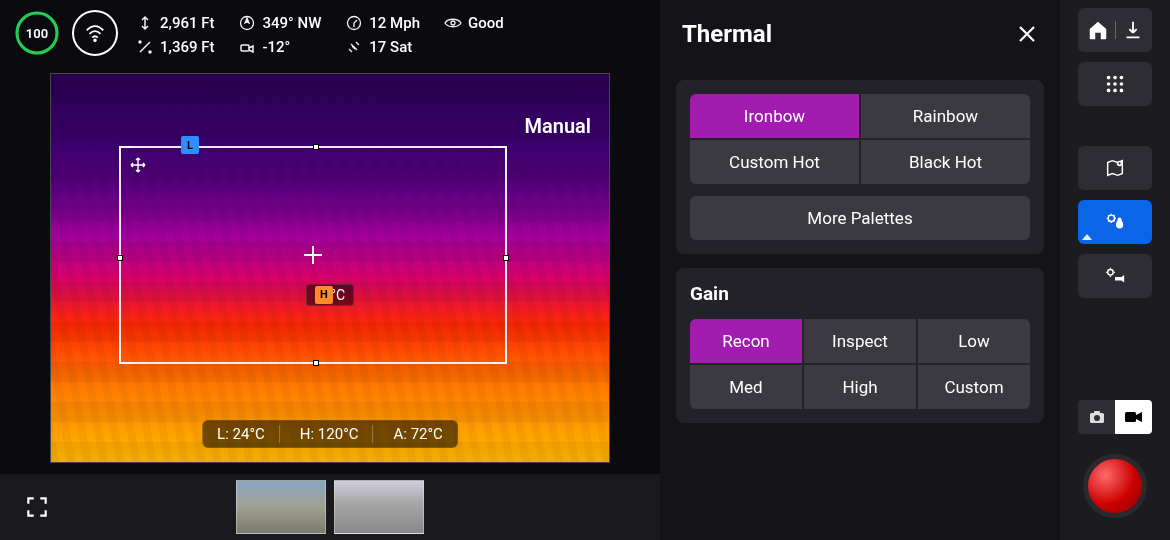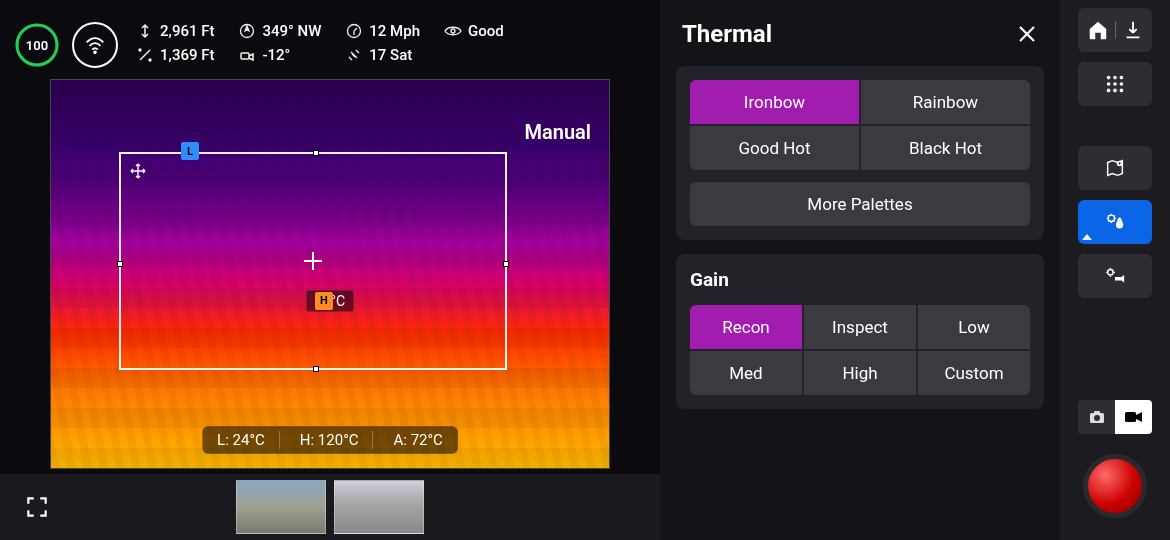--- a/index.html
+++ b/index.html
@@ -1,19 +1,19 @@
 <!DOCTYPE html>
 <html><head>
 <meta charset="utf-8">
 <style>
   * { box-sizing: border-box; margin: 0; padding: 0; }
   html, body { width: 1170px; height: 540px; overflow: hidden; font-family: -apple-system, "Segoe UI", Roboto, Arial, sans-serif; background: #000; color: #fff; }
   .root { display: flex; width: 1170px; height: 540px; }
   .main { flex: 0 0 660px; height: 540px; position: relative; background: #0a0a0f; display: flex; flex-direction: column; }
-  .telemetry { display: flex; align-items: flex-start; gap: 12px; padding: 10px 14px 6px 14px; font-size: 15px; font-weight: 500; margin-top: 12px; }
+  .telemetry { display: flex; align-items: flex-end; gap: 12px; padding: 10px 14px 6px 14px; font-size: 15px; font-weight: 500; }
   .battery { width: 46px; height: 46px; border-radius: 50%; display: flex; align-items: center; justify-content: center; position: relative; }
   .battery svg { position: absolute; inset: 0; }
   .battery span { font-size: 13px; font-weight: 600; }
   .wifi { width: 46px; height: 46px; border-radius: 50%; border: 2.5px solid #fff; display: flex; align-items: center; justify-content: center; }
   .tele-grid { display: grid; grid-template-columns: repeat(4, auto); column-gap: 24px; row-gap: 6px; margin-left: 6px; align-content: center; }
   .tele-item { display: flex; align-items: center; gap: 6px; white-space: nowrap; font-size: 15px; }
   .tele-item .ic { width: 18px; height: 18px; display: inline-flex; align-items: center; justify-content: center; opacity: .95; }
   .viewport { flex: 1; margin: 0 0 0 0; position: relative; display: flex; align-items: center; justify-content: center; }
   .thermal-img { width: 560px; height: 390px; position: relative; overflow: hidden; border: 1px solid rgba(255,255,255,0.25); }
   .thermal-bg { position: absolute; inset: 0; background: linear-gradient(180deg, #2a0050 0%, #3b006e 18%, #5c0080 30%, #a3009c 42%, #d4006b 52%, #ff2a00 65%, #ff7800 80%, #ffb800 100%); }
@@ -38,21 +38,21 @@
   .center-cross::before { left:8px; top:0; width:2px; height:18px; }
   .center-cross::after { top:8px; left:0; width:18px; height:2px; }
   .center-temp { position:absolute; left:50%; top:54%; transform:translateX(-50%); background:rgba(0,0,0,0.5); padding:2px 8px; font-size:14px; border-radius:3px; display:flex; align-items:center; gap:6px; border:1px solid rgba(255,255,255,0.1); }
   .readout { position:absolute; left:50%; transform:translateX(-50%); bottom:14px; background:rgba(0,0,0,0.55); padding:4px 14px; font-size:15px; border-radius:6px; display:flex; gap:14px; border:1px solid rgba(255,255,255,0.1);align-items:center; }
   .readout span + span { border-left:1px solid rgba(255,255,255,0.3); padding-left:20px; }
   .gallery-strip { height: 66px; background:#1a1a1e; display:flex; align-items:center; justify-content:center; gap:8px; position:relative; }
   .fullscreen-ic { position:absolute; left:24px; width:26px; height:26px; }
   .thumb { width:90px; height:54px; background:linear-gradient(180deg,#8aa7c4 0%, #a0a090 50%, #7a7a70 100%); border:1px solid rgba(255,255,255,0.3); }
 
   .panel { flex: 0 0 400px; height:540px; background:#141418; padding: 10px 16px 0 16px; overflow:hidden; position:relative; }
-  .panel-hdr { display:flex; align-items:center; justify-content:space-between; padding: 10px 6px 18px 6px; }
+  .panel-hdr { display:flex; align-items:center; justify-content:space-between; padding: 10px 6px 32px 6px; }
   .panel-title { font-size: 24px; font-weight:700; }
   .close-x { width:22px; height:22px; }
   .card { background:#222228; border-radius:8px; padding:14px; margin-bottom:14px; }
   .seg-grid { display:grid; gap:2px; border-radius:6px; overflow:hidden; }
   .seg-2 { grid-template-columns: 1fr 1fr; }
   .seg-3 { grid-template-columns: 1fr 1fr 1fr; }
   .seg-btn { background:#3a3a40; color:#fff; font-size:17px; height:44px; display:flex; align-items:center; justify-content:center; cursor:pointer; }
   .seg-btn.active { background:#a21caf; }
   .wide-btn { background:#3a3a40; color:#fff; font-size:17px; height:44px; display:flex; align-items:center; justify-content:center; border-radius:6px; margin-top:12px; cursor:pointer; }
   .card-title { font-size:19px; font-weight:700; margin-bottom:14px; }
@@ -219,21 +219,21 @@
         <svg width="22" height="22" viewBox="0 0 22 22" stroke="#fff" stroke-width="2.2">
             <path d="M4 4l14 14M18 4L4 18"></path>
           </svg>
       </span>
     </div>
 
     <div class="card">
       <div class="seg-grid seg-2">
         <div class="seg-btn active">Ironbow</div>
         <div class="seg-btn">Rainbow</div>
-        <div class="seg-btn">Good Hot</div>
+        <div class="seg-btn">Custom Hot</div>
         <div class="seg-btn">Black Hot</div>
       </div>
       <div class="wide-btn">More Palettes</div>
     </div>
 
     <div class="card">
       <div class="card-title">Gain</div>
       <div class="seg-grid seg-3">
         <div class="seg-btn active">Recon</div>
         <div class="seg-btn">Inspect</div>

